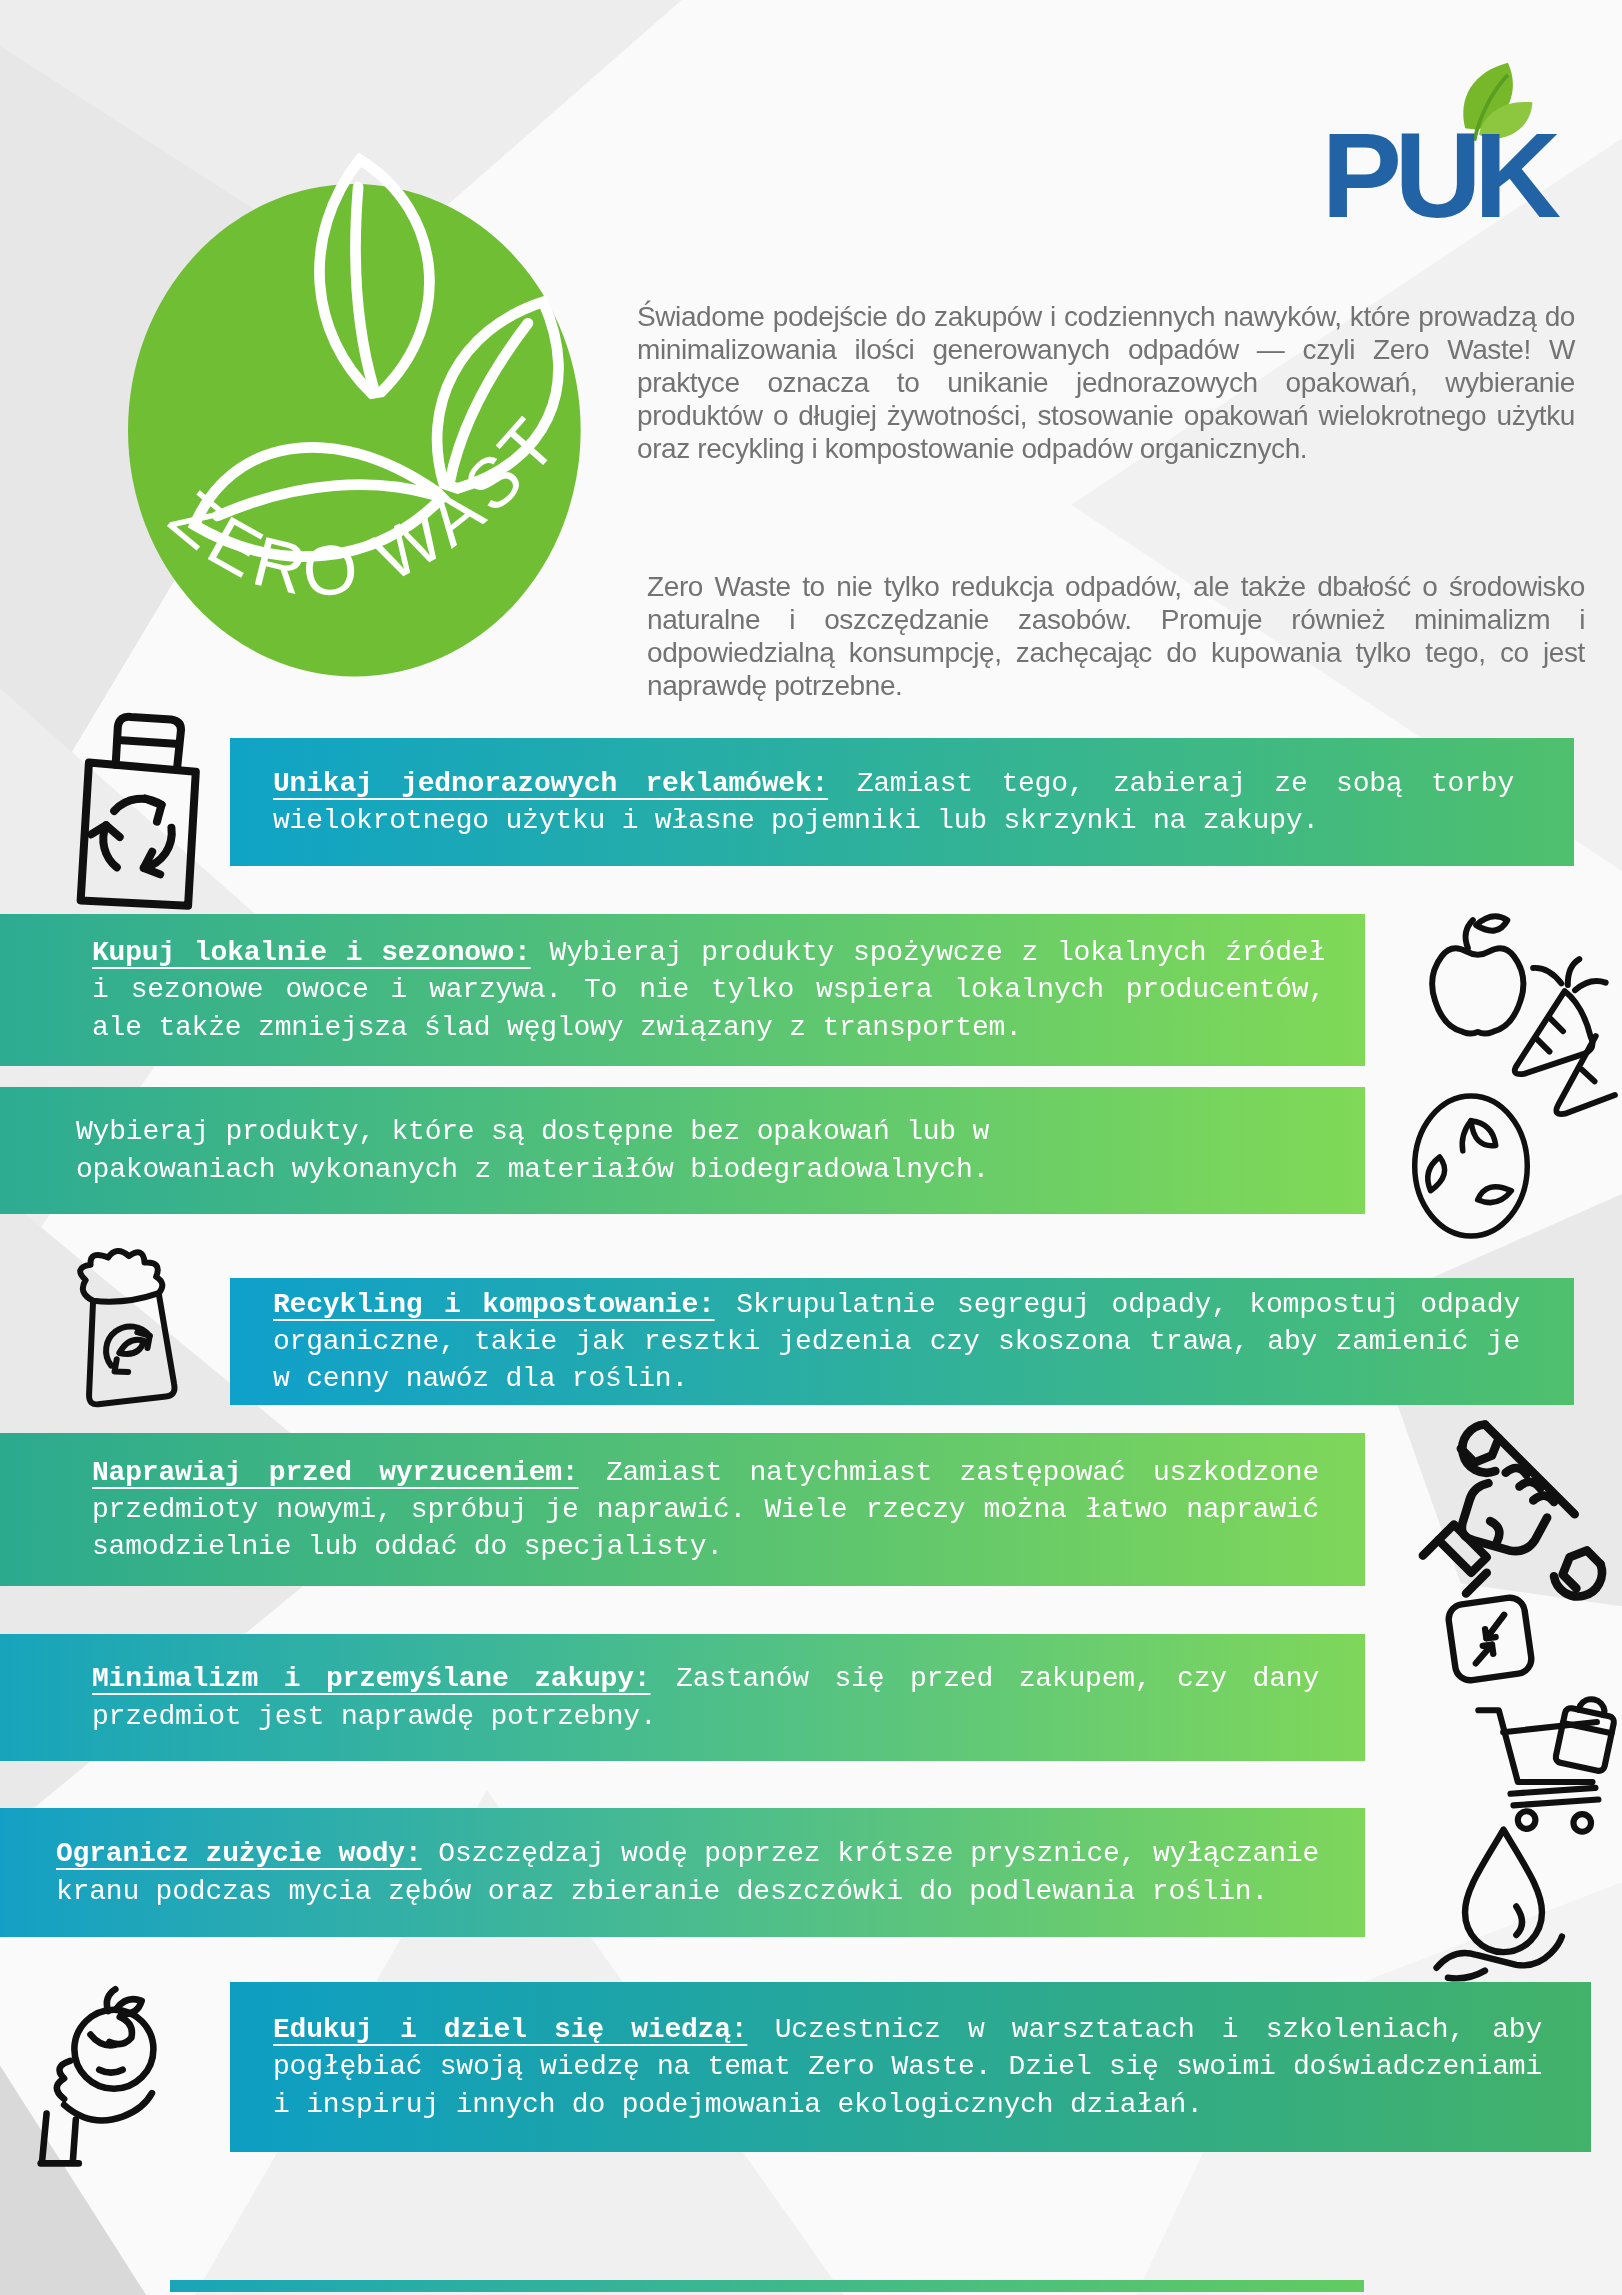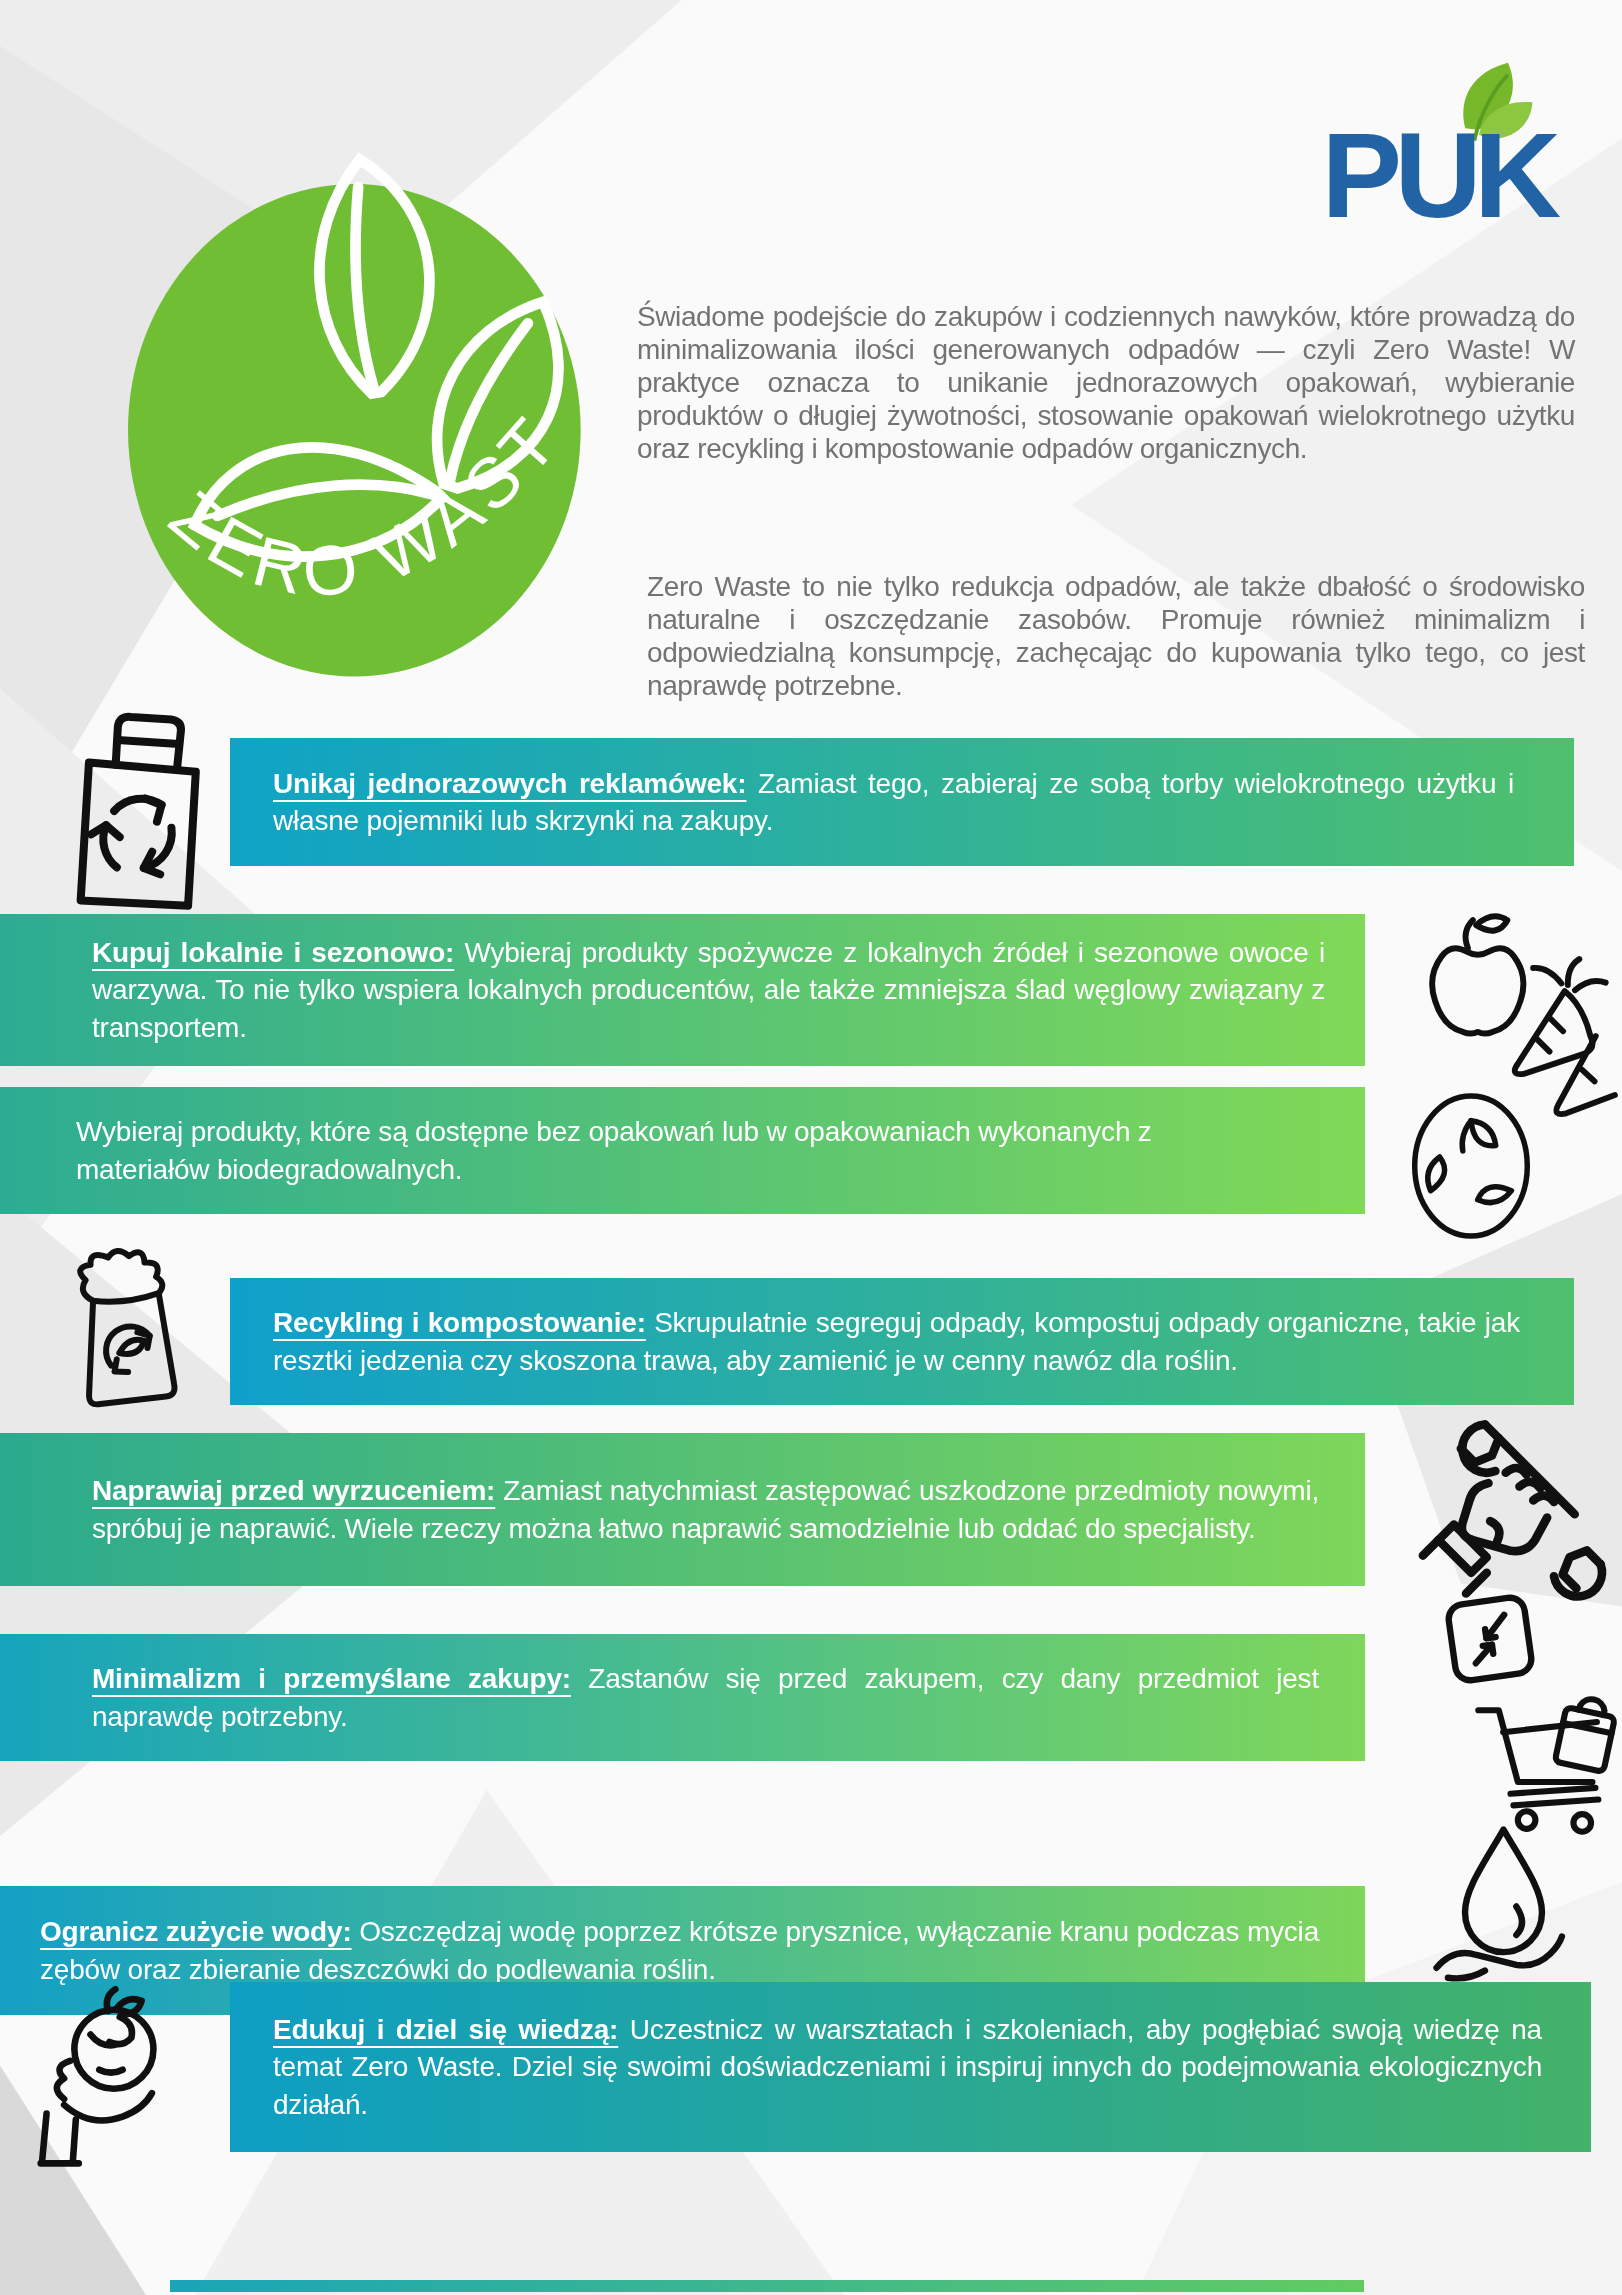--- a/index.html
+++ b/index.html
@@ -6,21 +6,21 @@
   body{width:1623px;height:2295px;position:relative;overflow:hidden;
        background:#fafafa;font-family:"Liberation Sans",sans-serif;}
   .facet{position:absolute;inset:0;pointer-events:none;}
   .abs{position:absolute;}
   
   .intro-p{position:absolute;left:637px;width:938px;font-size:28px;line-height:1.18;
            color:#737373;text-align:justify;letter-spacing:-0.4px;}
   
   .banner{position:absolute;display:flex;align-items:center;box-sizing:border-box;}
   .banner-text{margin:0;color:#ffffff;font-size:28px;line-height:1.33;text-align:justify;
-               letter-spacing:-0.2px;width:100%;}
+               letter-spacing:-0.2px;width:100%;font-family:Liberation Mono, monospace;}
   .lead{font-weight:bold;text-decoration:underline;text-decoration-thickness:2.3px;
         text-underline-offset:6.9px;}
   
   .icon svg{display:block;}
   .icon path,.icon circle,.icon rect,.icon ellipse,.icon line,.icon polyline{
         fill:none;stroke:#101010;stroke-linecap:round;stroke-linejoin:round;}
   
   .footer-bar{position:absolute;left:170px;top:2280px;width:1194px;height:11.5px;}
   
   .badge-svg text{font-family:"Liberation Sans",sans-serif;}
@@ -89,21 +89,21 @@
 </section>
 
 <section class="banner" style="left: 0px; top: 1433px; width: 1365px; height: 153px; padding: 0px 46px 0px 92px; background: linear-gradient(90deg, rgb(43, 170, 142), rgb(127, 215, 90));">
   <p class="banner-text"><span class="lead">Naprawiaj przed wyrzuceniem:</span><span> Zamiast natychmiast zastępować uszkodzone przedmioty nowymi, spróbuj je naprawić. Wiele rzeczy można łatwo naprawić samodzielnie lub oddać do specjalisty.</span></p>
 </section>
 
 <section class="banner" style="left: 0px; top: 1634px; width: 1365px; height: 127px; padding: 0px 46px 0px 92px; background: linear-gradient(90deg, rgb(23, 164, 188), rgb(127, 215, 90));">
   <p class="banner-text"><span class="lead">Minimalizm i przemyślane zakupy:</span><span> Zastanów się przed zakupem, czy dany przedmiot jest naprawdę potrzebny.</span></p>
 </section>
 
-<section class="banner" style="left: 0px; top: 1886px; width: 1365px; height: 129px; padding: 0px 46px 0px 40px; background: linear-gradient(90deg, rgb(20, 160, 197), rgb(126, 214, 90)); justify-content: flex-end;">
+<section class="banner" style="left: 0px; top: 1808px; width: 1365px; height: 129px; padding: 0px 46px 0px 56px; background: linear-gradient(90deg, rgb(20, 160, 197), rgb(126, 214, 90)); justify-content: flex-end;">
   <p class="banner-text"><span class="lead">Ogranicz zużycie wody:</span><span> Oszczędzaj wodę poprzez krótsze prysznice, wyłączanie kranu podczas mycia zębów oraz zbieranie deszczówki do podlewania roślin.</span></p>
 </section>
 
 <section class="banner" style="left: 230px; top: 1982px; width: 1361px; height: 170px; padding: 0px 49px 0px 43px; background: linear-gradient(90deg, rgb(13, 158, 195), rgb(67, 178, 105));">
   <p class="banner-text"><span class="lead">Edukuj i dziel się wiedzą:</span><span> Uczestnicz w warsztatach i szkoleniach, aby pogłębiać swoją wiedzę na temat Zero Waste. Dziel się swoimi doświadczeniami i inspiruj innych do podejmowania ekologicznych działań.</span></p>
 </section>
 
 <div class="icon abs" style="left:40px;top:705px;">
   <svg width="191" height="211" viewBox="0 0 100 110">
     <g stroke-width="4.2" transform="rotate(9 50 55)">

